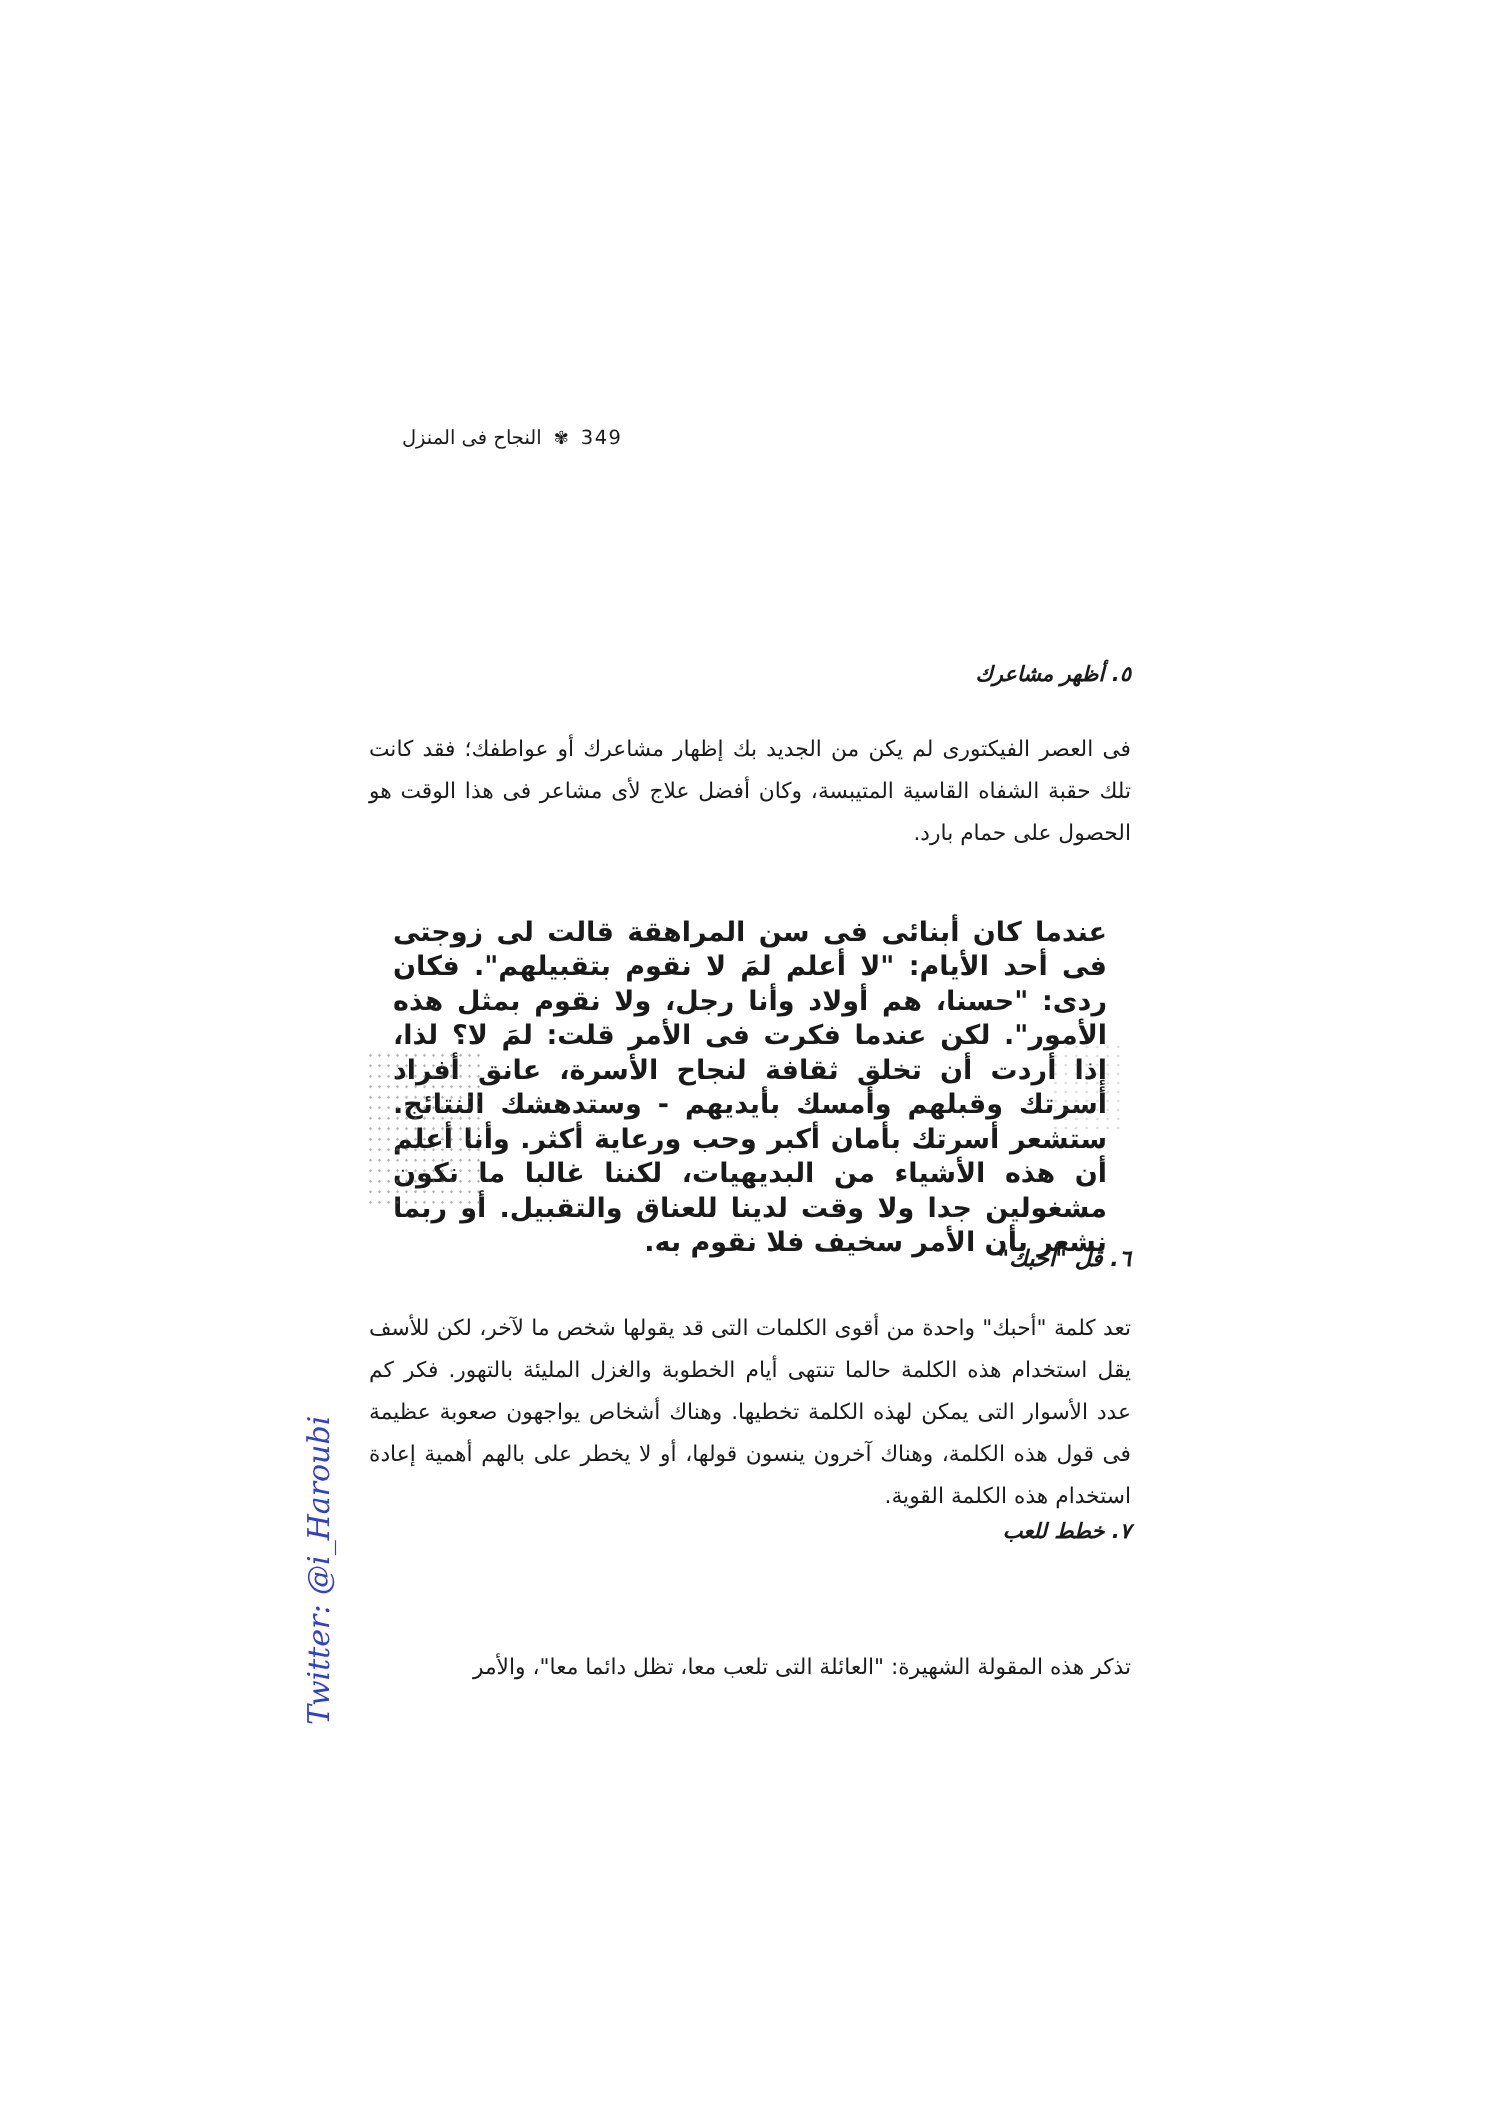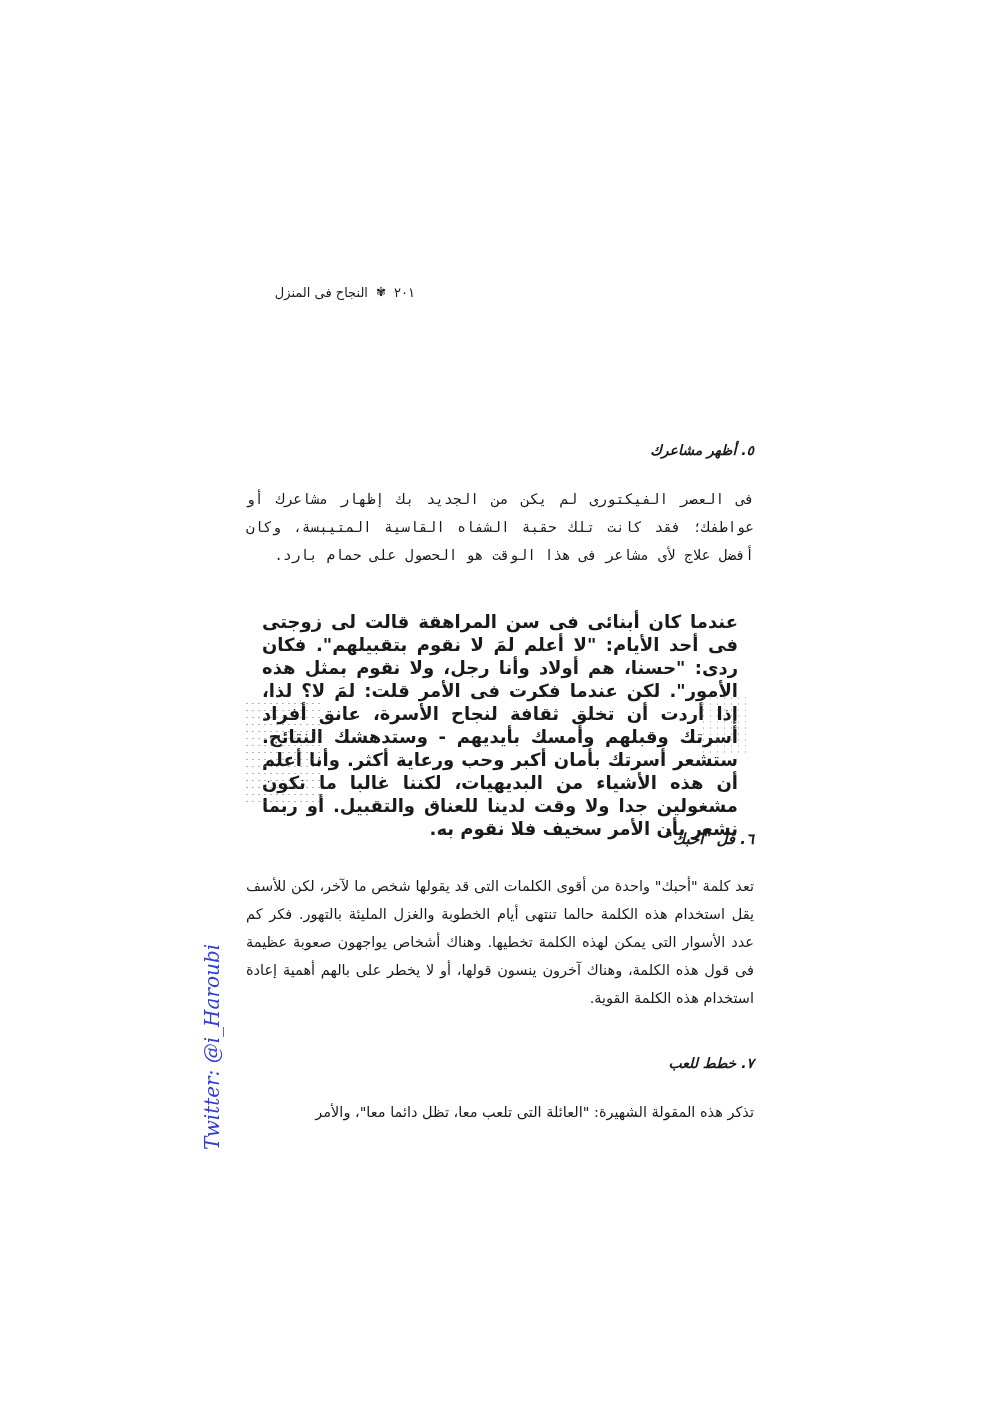--- a/index.html
+++ b/index.html
@@ -47,34 +47,34 @@
   .h6 { font-weight: bold; font-style: italic; font-size: 15px; }
 </style>
 </head>
 <body>
 
 <div class="page">
 
   <div class="header">
     <span class="title">النجاح فى المنزل</span>
     <span class="orn">✾</span>
-    <span class="num">٢٠١</span>
+    <span class="num">349</span>
   </div>
 
 
   <div class="heading" style="top:442px;">٥. أظهر مشاعرك</div>
 
-  <div class="para" style="top:486px;font-family:Liberation Mono, monospace;">فى العصر الفيكتورى لم يكن من الجديد بك إظهار مشاعرك أو عواطفك؛ فقد كانت تلك حقبة الشفاه القاسية المتيبسة، وكان أفضل علاج لأى مشاعر فى هذا الوقت هو الحصول على حمام بارد.</div>
+  <div class="para" style="top:486px;">فى العصر الفيكتورى لم يكن من الجديد بك إظهار مشاعرك أو عواطفك؛ فقد كانت تلك حقبة الشفاه القاسية المتيبسة، وكان أفضل علاج لأى مشاعر فى هذا الوقت هو الحصول على حمام بارد.</div>
 
   <div class="quote" style="top:610px;">عندما كان أبنائى فى سن المراهقة قالت لى زوجتى فى أحد الأيام: "لا أعلم لمَ لا نقوم بتقبيلهم". فكان ردى: "حسنا، هم أولاد وأنا رجل، ولا نقوم بمثل هذه الأمور". لكن عندما فكرت فى الأمر قلت: لمَ لا؟ لذا، إذا أردت أن تخلق ثقافة لنجاح الأسرة، عانق أفراد أسرتك وقبلهم وأمسك بأيديهم - وستدهشك النتائج. ستشعر أسرتك بأمان أكبر وحب ورعاية أكثر. وأنا أعلم أن هذه الأشياء من البديهيات، لكننا غالبا ما نكون مشغولين جدا ولا وقت لدينا للعناق والتقبيل. أو ربما نشعر بأن الأمر سخيف فلا نقوم به.</div>
   <div class="speckle"></div>
   <div class="speckle2"></div>
 
   <div class="heading h6" style="top:830px;">٦. قل "أحبك"</div>
 
   <div class="para" style="top:872px;">تعد كلمة "أحبك" واحدة من أقوى الكلمات التى قد يقولها شخص ما لآخر، لكن للأسف يقل استخدام هذه الكلمة حالما تنتهى أيام الخطوبة والغزل المليئة بالتهور. فكر كم عدد الأسوار التى يمكن لهذه الكلمة تخطيها. وهناك أشخاص يواجهون صعوبة عظيمة فى قول هذه الكلمة، وهناك آخرون ينسون قولها، أو لا يخطر على بالهم أهمية إعادة استخدام هذه الكلمة القوية.</div>
 
-  <div class="heading" style="top:1055px;">٧. خطط للعب</div>
+  <div class="heading" style="top:1013px;">٧. خطط للعب</div>
 
   <div class="para" style="top:1098px;">تذكر هذه المقولة الشهيرة: "العائلة التى تلعب معا، تظل دائما معا"، والأمر</div>
 
   <div class="watermark">Twitter: @i_Haroubi</div>
 </div>
 
 </body></html>

